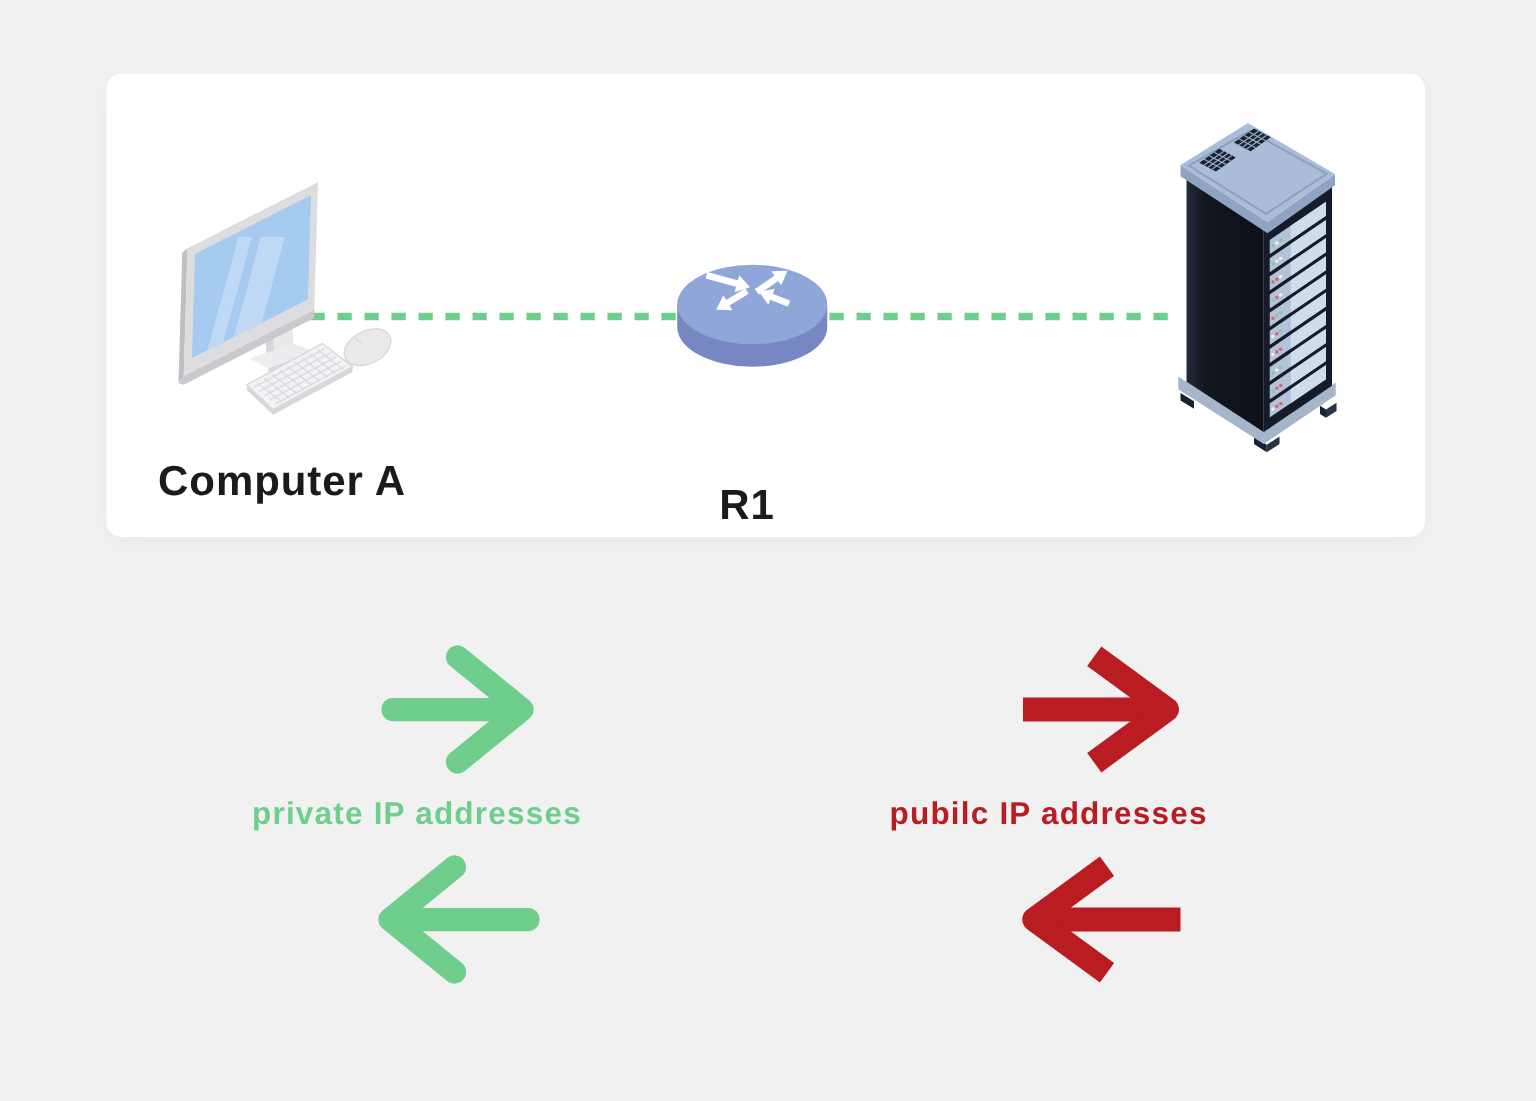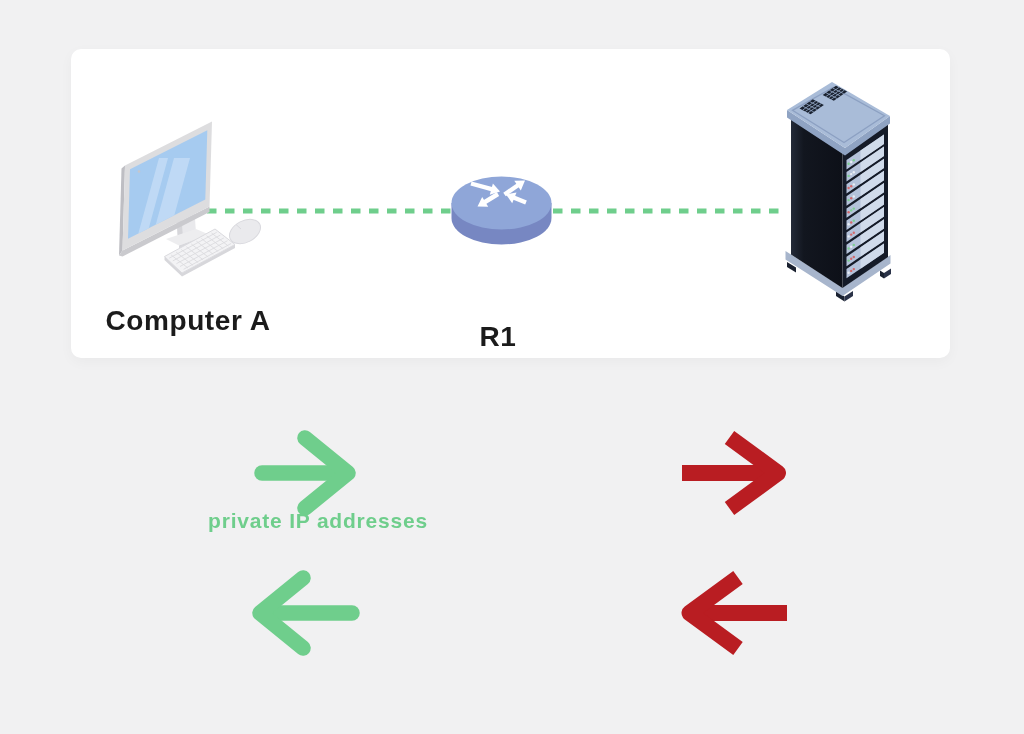--- a/index.html
+++ b/index.html
@@ -18,22 +18,22 @@
   .diagram-svg{position:absolute;left:0;top:0;width:1024px;height:734px;}
   .node-label{
     position:absolute;width:220px;text-align:center;
     font-size:28px;font-weight:bold;letter-spacing:0.6px;
     color:var(--label,#1B1B1B);
   }
   #label-computer{left:78px;top:305px;}
   #label-router{left:388px;top:305px;margin-top:16px;}
   #label-server{left:730px;top:305px;}
   .legend-label{
-    position:absolute;width:260px;text-align:right;
-    font-size:21px;font-weight:bold;letter-spacing:0.8px;top:509px;
+    position:absolute;width:260px;text-align:left;
+    font-size:21px;font-weight:bold;letter-spacing:0.8px;top:531px;
   }
   #legend-label-private{left:168px;color:var(--green,#6FCE8C);}
   #legend-label-public{left:593px;color:var(--red,#B91D22);}
   .arrow{position:absolute;width:112px;height:88px;}
   #arrow-private-right{left:252px;top:429px;}
   #arrow-private-left{left:248px;top:569px;}
   #arrow-public-right{left:679px;top:429px;}
   #arrow-public-left{left:679px;top:569px;}
 </style>
 </head>
@@ -220,20 +220,21 @@
       <path d="M55,9 L12,44 L55,79"></path>
     </g>
   </svg>
 
   <svg class="arrow" id="arrow-public-right" viewBox="0 0 112 88">
     <g stroke="var(--red,#B91D22)" stroke-width="16" stroke-linecap="butt" stroke-linejoin="round" fill="none">
       <path d="M3,44 L88,44"></path>
       <path d="M50.5,8.5 L99,44 L50.5,79.5"></path>
     </g>
   </svg>
+  <div class="legend-label" id="legend-label-public">pubilc IP addresses</div>
   <svg class="arrow" id="arrow-public-left" viewBox="0 0 112 88">
     <g stroke="var(--red,#B91D22)" stroke-width="16" stroke-linecap="butt" stroke-linejoin="round" fill="none">
       <path d="M108,44 L22,44"></path>
       <path d="M59,8.5 L10.5,44 L59,79.5"></path>
     </g>
   </svg>
 
 </div>
 
 </body></html>

